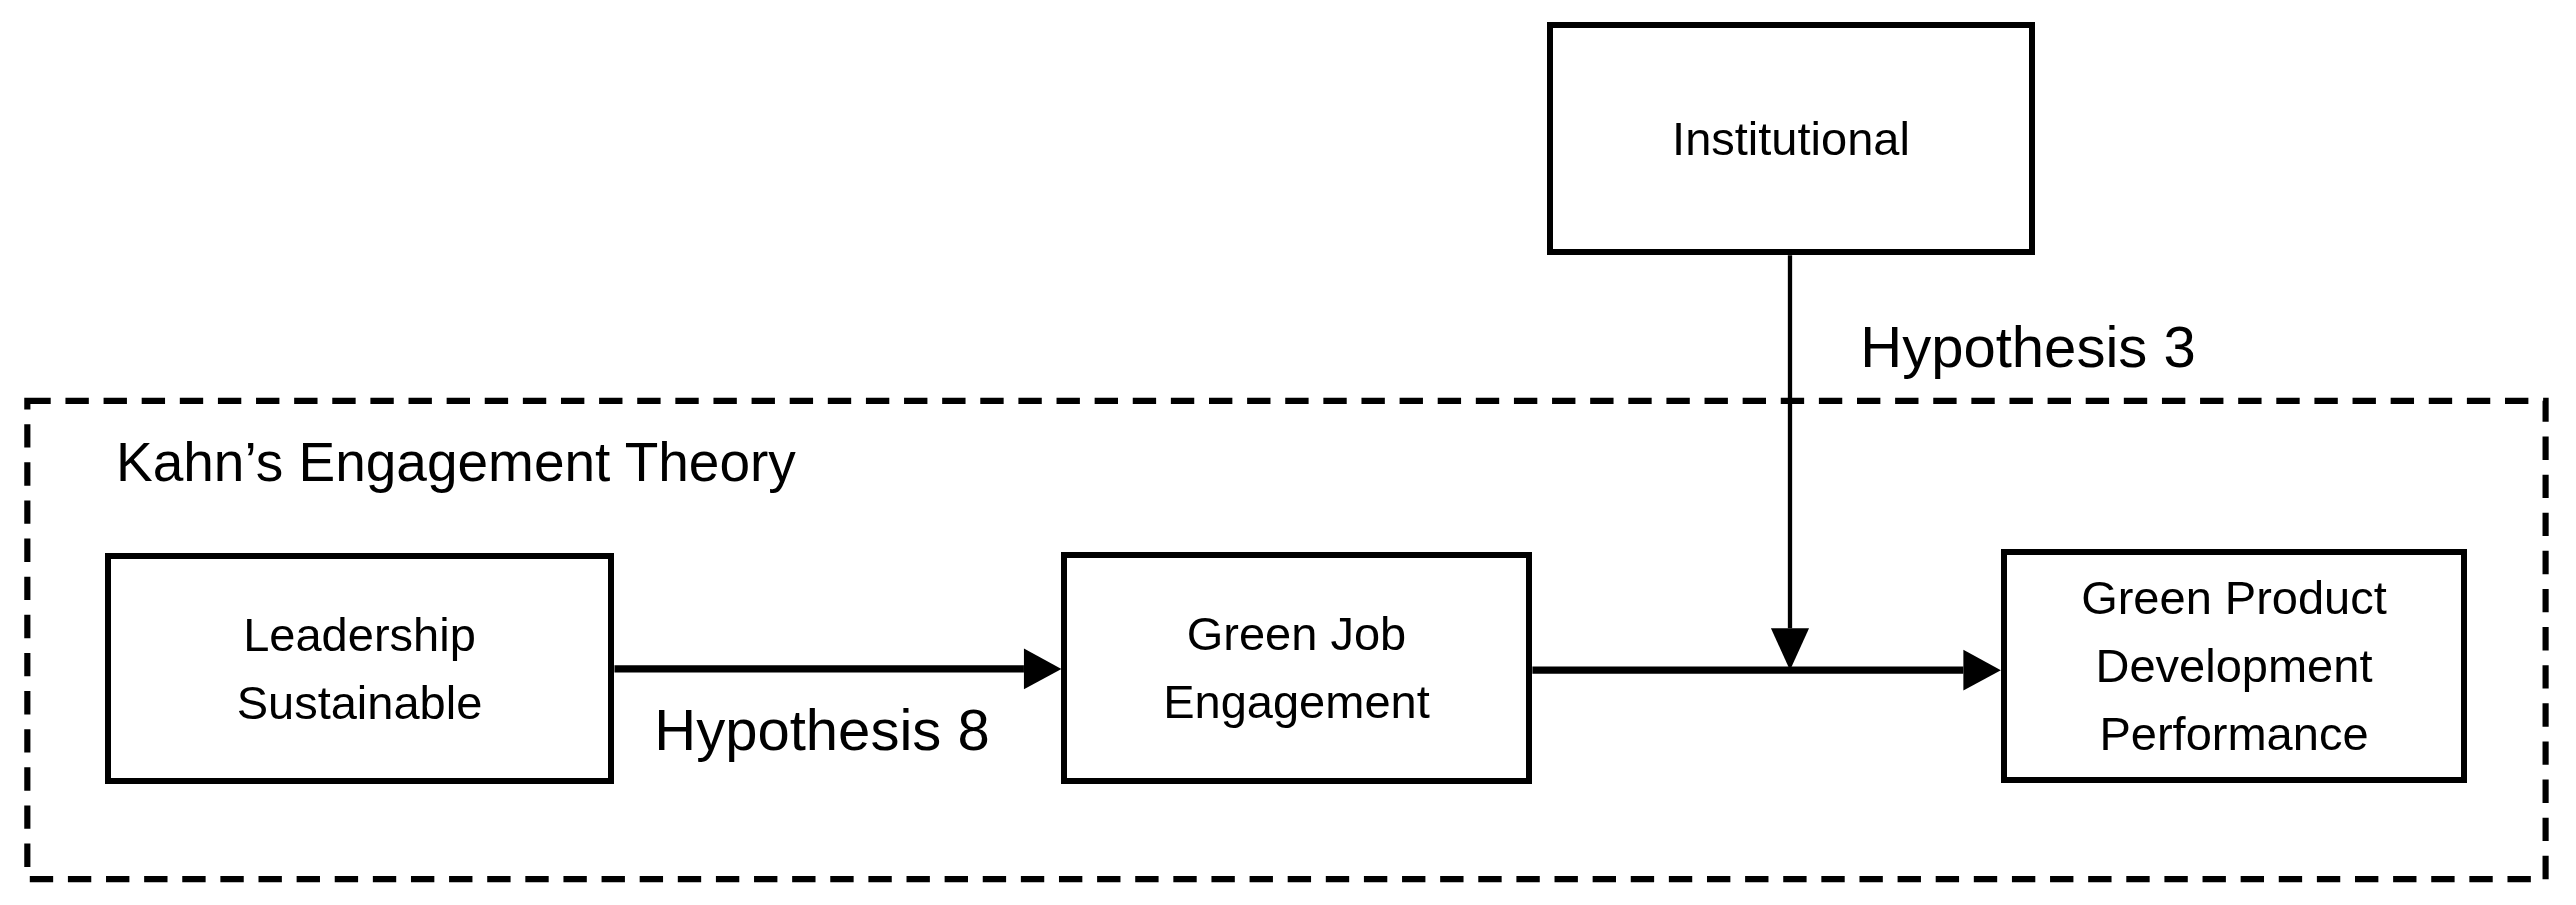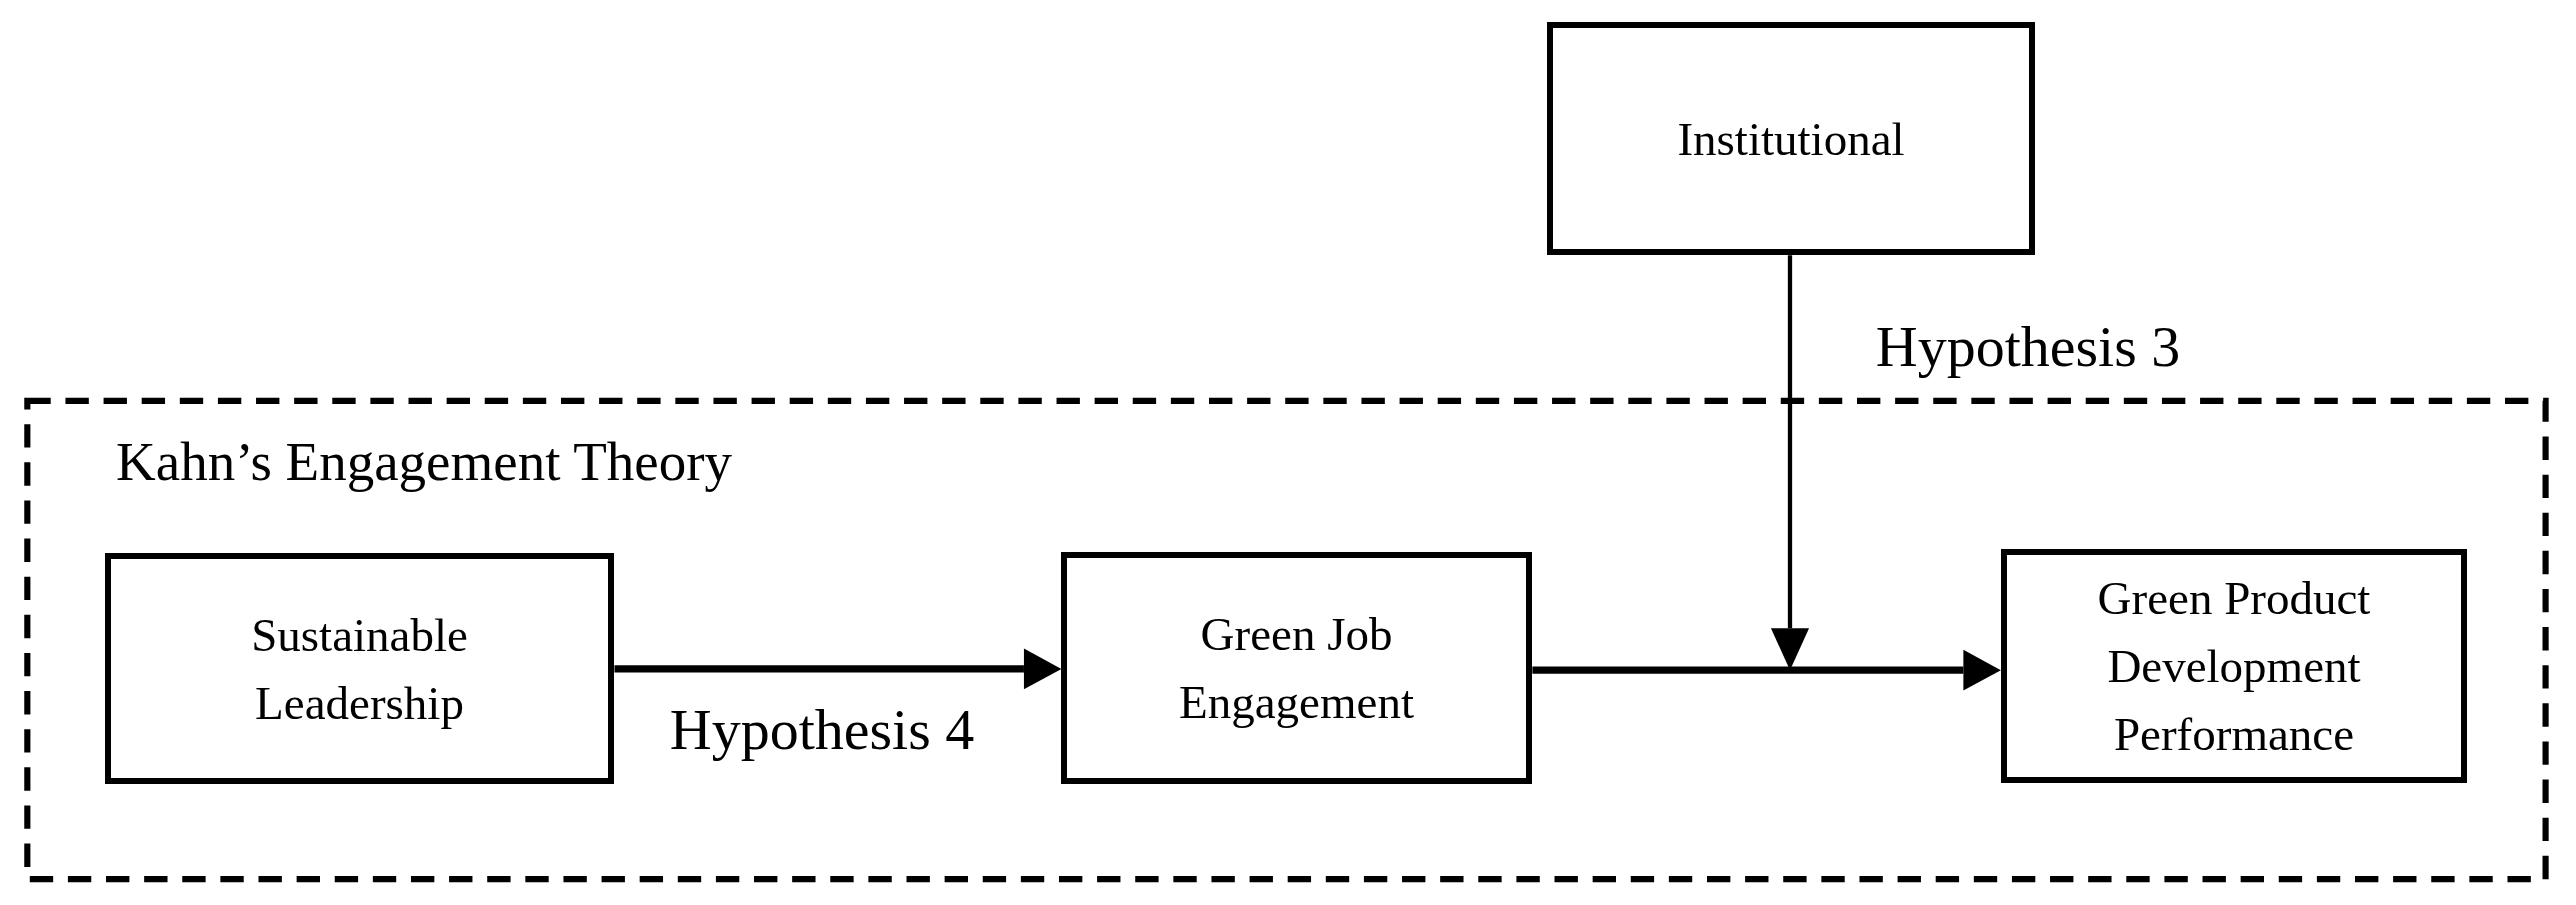--- a/index.html
+++ b/index.html
@@ -7,21 +7,21 @@
     padding: 0;
     background: #ffffff;
     width: 2576px;
     height: 905px;
   }
   #canvas {
     position: relative;
     width: 2576px;
     height: 702px;
     background: #ffffff;
-    font-family: Liberation Serif, serif;
+    font-family: Liberation Sans, sans-serif;
     color: #000000;
   }
   #connector-layer {
     position: absolute;
     left: 0; top: 0;
     width: 2576px;
     height: 905px;
   }
   .box {
     position: absolute;
@@ -76,32 +76,32 @@
     <polygon points="2880,1022 2942,1022 2911,1090" fill="#000000"></polygon>
   </svg>
 
   <div class="box" id="box-institutional-pressure">
     <span class="line">Institutional</span>
   </div>
 
   <div class="container-title" id="kahn-theory-title">Kahn’s Engagement Theory</div>
 
   <div class="box" id="box-sustainable-leadership">
+    <span class="line">Leadership</span>
     <span class="line">Sustainable</span>
-    <span class="line">Leadership</span>
   </div>
 
   <div class="box" id="box-green-job-engagement">
     <span class="line">Green Job</span>
     <span class="line">Engagement</span>
   </div>
 
   <div class="box" id="box-green-product">
     <span class="line">Green Product</span>
     <span class="line">Development</span>
     <span class="line">Performance</span>
   </div>
 
-  <div class="float-label" id="label-hypothesis-1">Hypothesis 4</div>
+  <div class="float-label" id="label-hypothesis-1">Hypothesis 8</div>
   <div class="float-label" id="label-hypothesis-3">Hypothesis 3</div>
 
 </div>
 
 
 </body></html>

